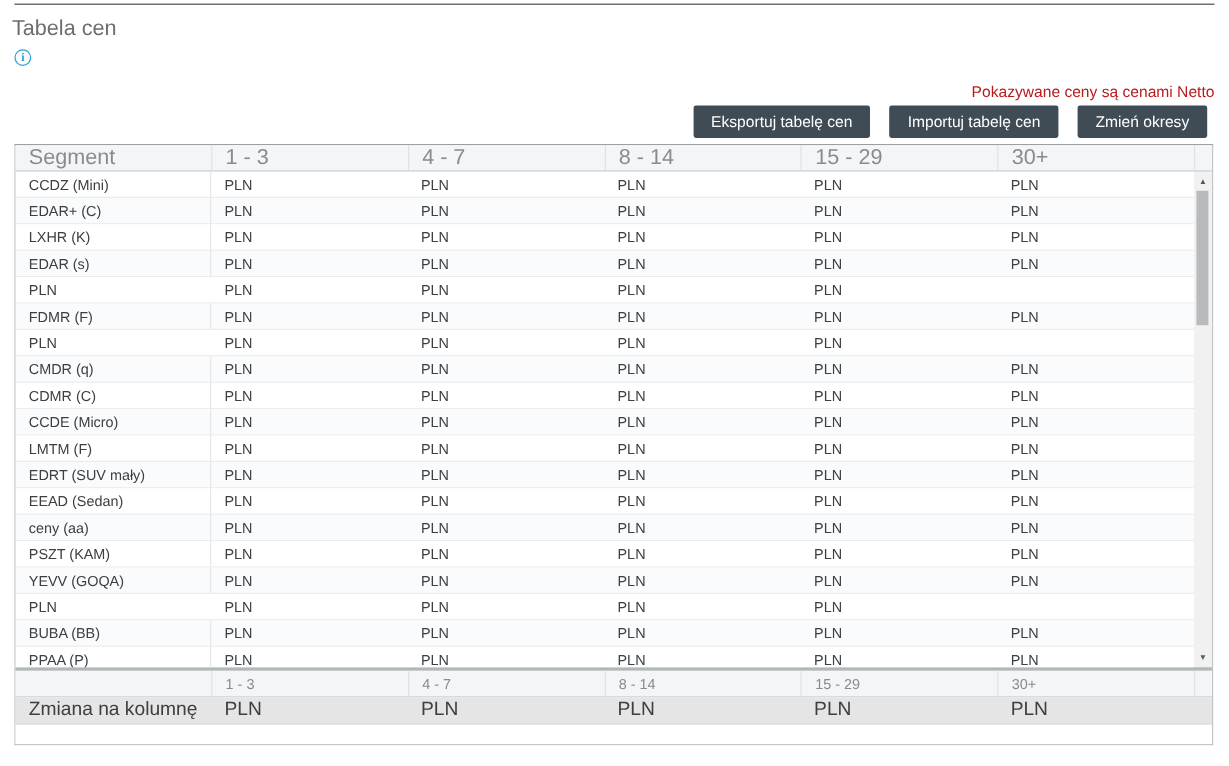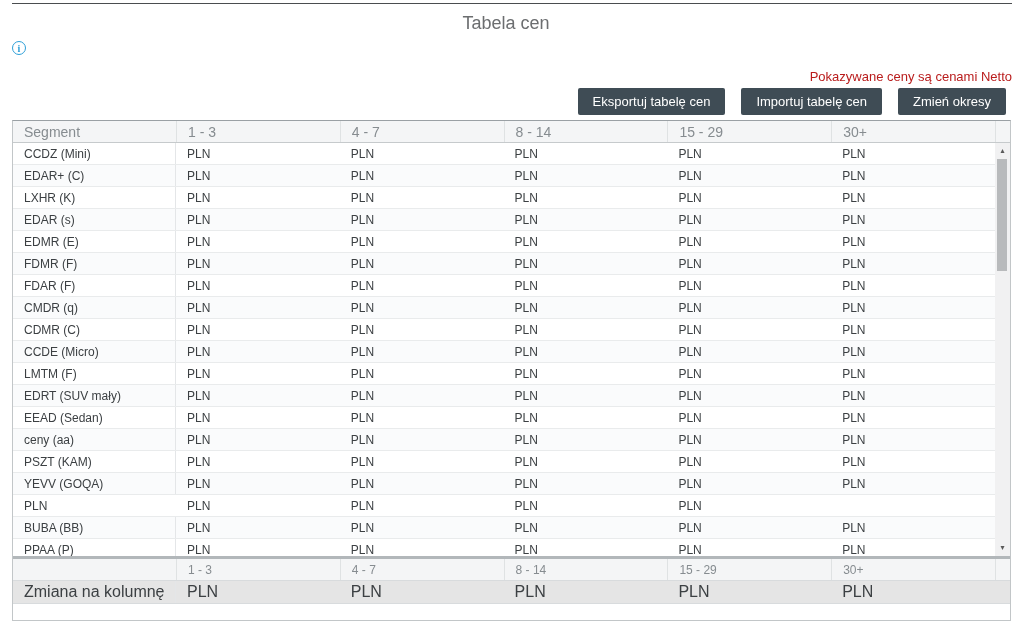--- a/index.html
+++ b/index.html
@@ -2,40 +2,40 @@
 <html lang="pl"><head>
 <meta charset="utf-8">
 <style>
   * { margin:0; padding:0; box-sizing:border-box; }
   html,body { background:#fff; }
   body { font-family:"Liberation Sans", sans-serif; color:#3c4043; }
   .page { position:relative; width:1024px; height:638px; overflow:hidden; background:#fff; }
 
   .top-rule { margin:3px 12px 0 12px; border-top:1px solid #4a4d4f; height:0; }
 
-  .page-title { margin:8px 12px 0 0; font-size:18px; font-weight:400; color:#6c6e70; line-height:22px;text-align:center; }
+  .page-title { margin:8px 12px 0 10px; font-size:18px; font-weight:400; color:#6c6e70; line-height:22px; }
 
   .info-line { margin:7px 12px 0 12px; display:flex; align-items:center; font-size:13px; color:#3b3e40; }
   .info-icon { display:inline-flex; align-items:center; justify-content:center; width:14px; height:14px;
                border:1px solid #2e9fd8; border-radius:50%; color:#2e9fd8; font-size:10px; font-weight:bold;
                margin-right:6px; flex:0 0 auto; font-family:"Liberation Serif", serif; }
 
   .subtitle { margin:14px 12px 0 12px; font-size:13px; color:#b91c1c;text-align:right; }
 
   .toolbar { margin:4px 18px 0 12px; display:flex; justify-content:flex-end; gap:16px; }
   .toolbar button { background:#3f4c55; color:#fff; border:none; border-radius:2px; height:27px;
                     padding:0 15px; font-size:13px; font-family:"Liberation Sans", sans-serif; cursor:pointer; }
 
   .card { margin:5px 13px 0 12px; width:999px; border:1px solid #c2c6c8; border-top-color:#9aa0a4; background:#fff; }
 
   
   .gridrow { display:grid; grid-template-columns:163px repeat(5,1fr) 15px; align-items:center; }
   .bodyrow { display:grid; grid-template-columns:163px repeat(5,1fr); align-items:center; }
 
-  .thead { height:22px; background:#f4f5f6; border-bottom:1px solid #c6cacc; color:#868c90; font-size:14px; }
+  .thead { height:22px; background:#f4f5f6; border-bottom:1px solid #c6cacc; color:#868c90; font-size:18px; }
   .thead .cell, .tfoot-periods .cell { padding-left:11px; height:100%; display:flex; align-items:center; overflow:hidden; white-space:nowrap; }
   .thead .per, .thead .corner, .tfoot-periods .per, .tfoot-periods .corner { border-left:1px solid #dfe2e3; }
 
   .viewport { display:flex; height:413px; overflow:hidden; }
   .rows { flex:1 1 auto; overflow:hidden; }
   .row { height:22px; border-bottom:1px solid #e9ebec; font-size:12px; color:#3c4043; background:#fff; }
   .row:nth-child(even) { background:#fafbfc; }
   .row .cell { padding-left:11px; height:100%; display:flex; align-items:center; overflow:hidden; white-space:nowrap; }
   .row .seg { border-right:1px solid #e4e6e8; }
 
@@ -113,37 +113,35 @@
           </div>
           <div class="row bodyrow">
             <div class="cell seg">EDAR (s)</div>
             <div class="cell">PLN</div>
             <div class="cell">PLN</div>
             <div class="cell">PLN</div>
             <div class="cell">PLN</div>
             <div class="cell">PLN</div>
           </div>
           <div class="row bodyrow">
-            <div class="cell seg">EDMR (E)</div>
             <div class="cell">PLN</div>
             <div class="cell">PLN</div>
             <div class="cell">PLN</div>
             <div class="cell">PLN</div>
             <div class="cell">PLN</div>
           </div>
           <div class="row bodyrow">
             <div class="cell seg">FDMR (F)</div>
             <div class="cell">PLN</div>
             <div class="cell">PLN</div>
             <div class="cell">PLN</div>
             <div class="cell">PLN</div>
             <div class="cell">PLN</div>
           </div>
           <div class="row bodyrow">
-            <div class="cell seg">FDAR (F)</div>
             <div class="cell">PLN</div>
             <div class="cell">PLN</div>
             <div class="cell">PLN</div>
             <div class="cell">PLN</div>
             <div class="cell">PLN</div>
           </div>
           <div class="row bodyrow">
             <div class="cell seg">CMDR (q)</div>
             <div class="cell">PLN</div>
             <div class="cell">PLN</div>

